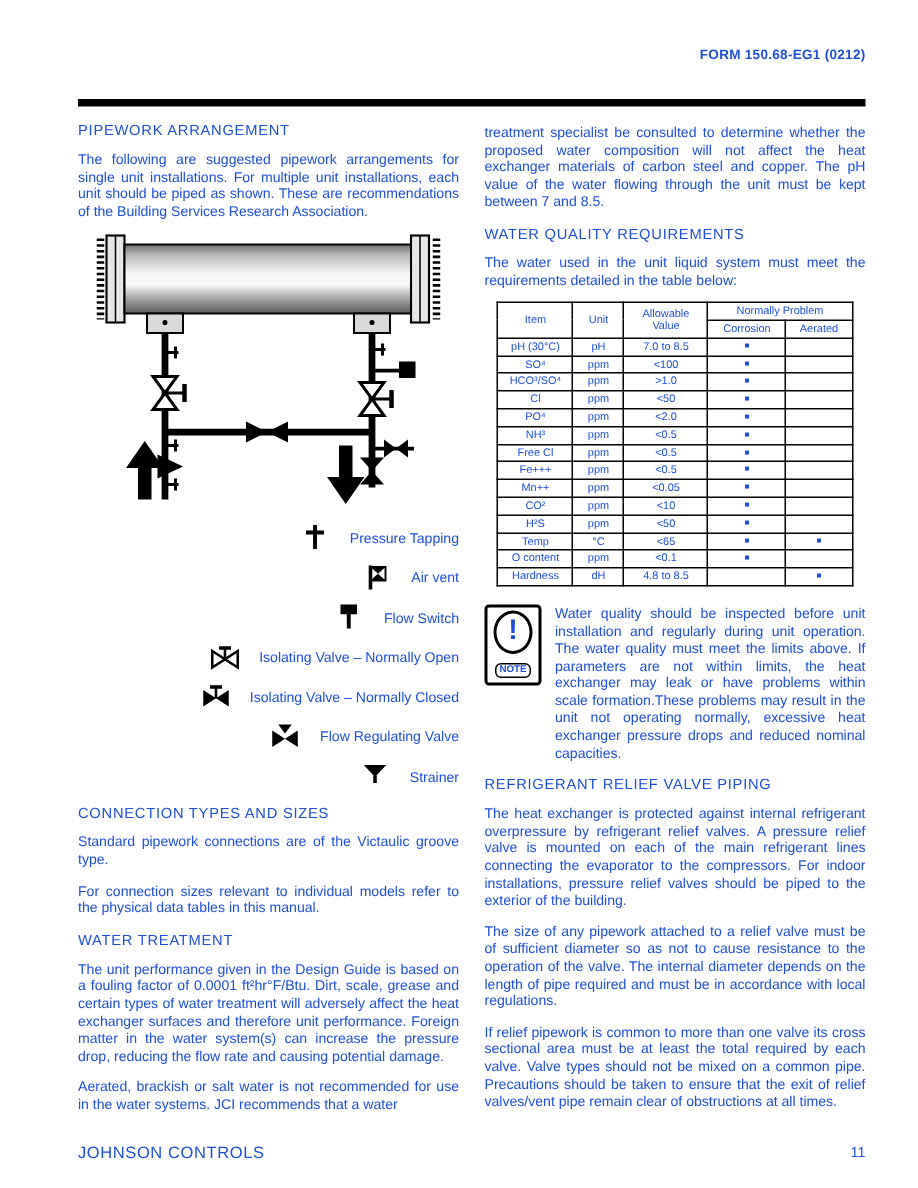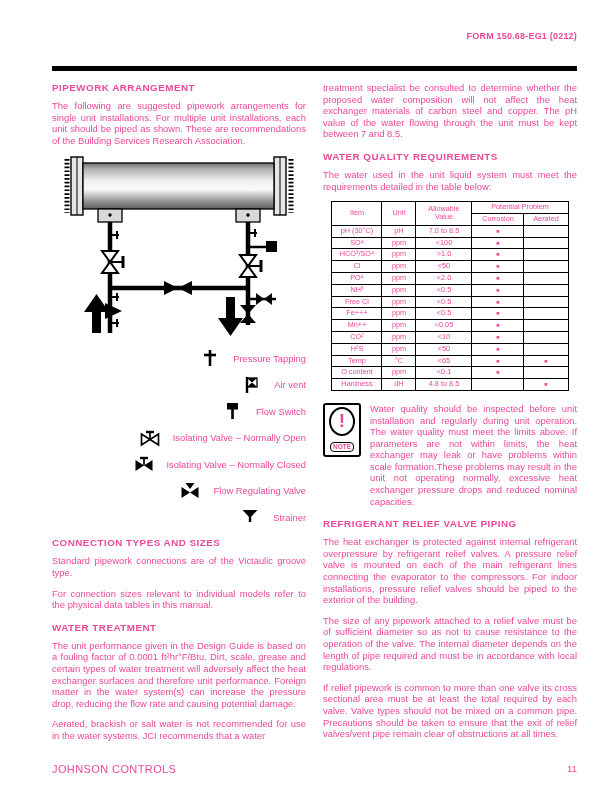--- a/index.html
+++ b/index.html
@@ -1,22 +1,22 @@
 <!DOCTYPE html>
 <html><head>
 <meta charset="utf-8">
 <style>
   html,body{margin:0;padding:0;background:#fff;}
   .page{position:relative;width:612px;height:792px;background:#fff;overflow:hidden;
-        font-family:"Liberation Sans","DejaVu Sans",sans-serif;color:#ec4899;}
+        font-family:"Liberation Sans","DejaVu Sans",sans-serif;color:#1d4ed8;}
   .form-number{position:absolute;top:31px;right:35px;font-size:9px;font-weight:bold;letter-spacing:.2px;}
   .header-rule{position:absolute;top:66px;left:52px;right:35px;height:5px;background:#000;}
   .columns{position:absolute;top:82px;left:52px;right:35px;display:flex;gap:17px;}
   .col{flex:1 1 50%;min-width:0;}
-  h2{font-size:9.8px;font-weight:bold;letter-spacing:.5px;margin:11px 0 7px;}
+  h2{font-size:9.8px;font-weight:normal;letter-spacing:.5px;margin:11px 0 7px;}
   h2.first{margin-top:0;}
   p{font-size:9.4px;line-height:11.6px;text-align:justify;margin:0 0 9px;}
   .diagram{display:block;margin:3px 0 10px;}
   .legend{margin:2px 0 4px 20px;}
   .legend-item{display:flex;align-items:center;gap:13px;margin-bottom:8.5px;justify-content:flex-end;}
   .legend-item svg{flex:0 0 auto;display:block;}
   .legend-label{font-size:9.4px;}
   table.wq{border-collapse:collapse;margin:6px auto 12px;table-layout:fixed;width:236px;
            font-size:7.3px;line-height:8.8px;}
   table.wq th,table.wq td{border:1px solid #000;text-align:center;vertical-align:middle;
@@ -202,21 +202,21 @@
             <col class="c-unit">
             <col class="c-val">
             <col class="c-cor">
             <col class="c-foul">
         </colgroup>
         <thead>
           <tr>
             <th rowspan="2">Item</th>
             <th rowspan="2">Unit</th>
             <th rowspan="2">Allowable Value</th>
-            <th colspan="2">Potential Problem</th>
+            <th colspan="2">Normally Problem</th>
           </tr>
           <tr>
             <th>Corrosion</th>
             <th>Aerated</th>
           </tr>
         </thead>
         <tbody>
 
             <tr>
               <td>pH (30°C)</td>

